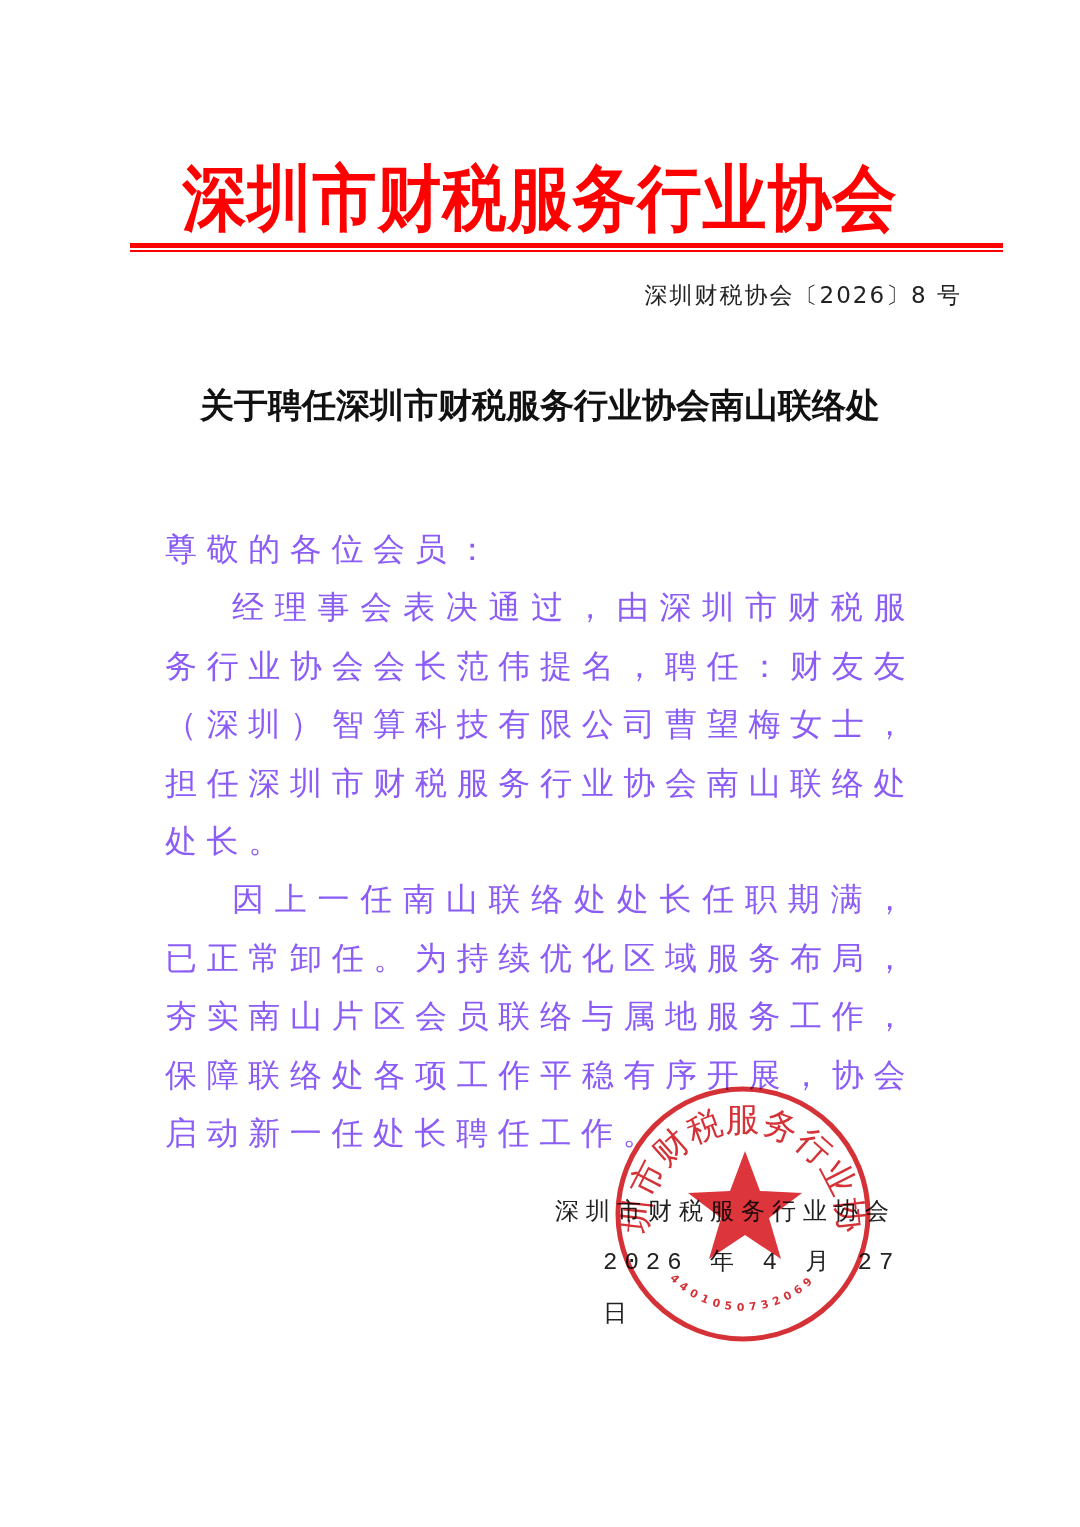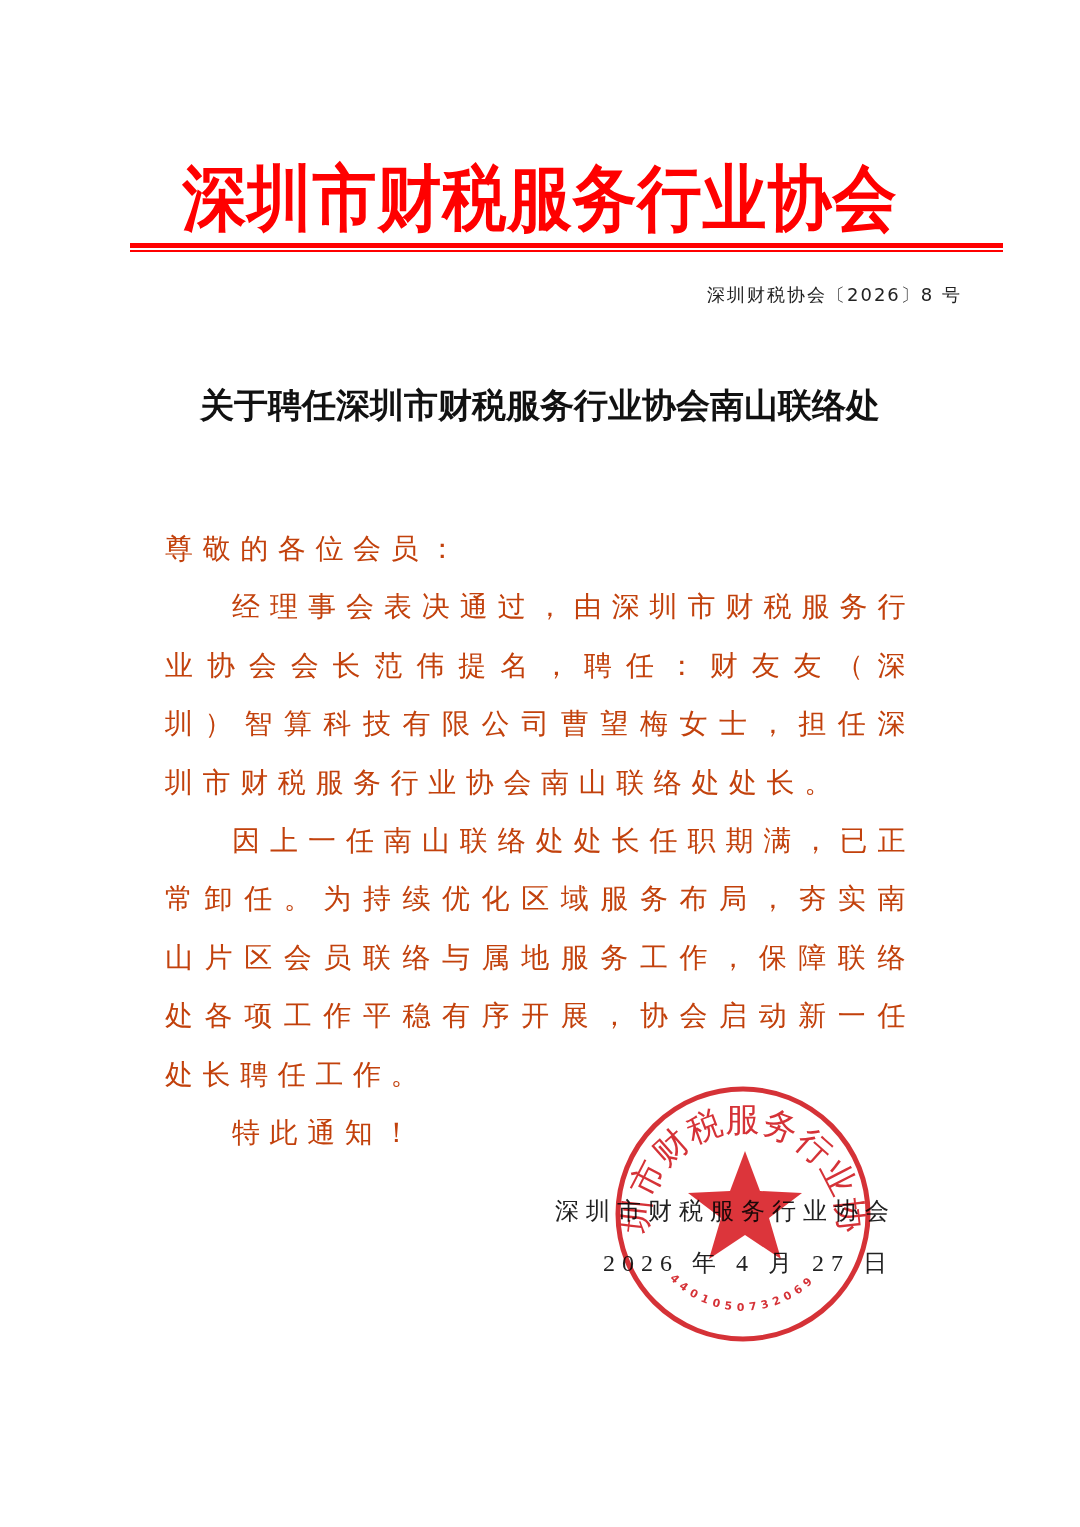--- a/index.html
+++ b/index.html
@@ -43,21 +43,21 @@
       left: 130px;
       width: 873px;
       top: 250px;
       height: 1.5px;
       background: #ff0000;
     }
     .doc-number {
       position: absolute;
       right: 118px;
       top: 278px;
-      font-size: 18px;
+      font-size: 23px;
       line-height: 34px;
       letter-spacing: 2px;
       color: #222;
       font-family: "DejaVu Sans", "Liberation Sans", sans-serif;
       font-weight: normal;
     }
     .title {
       position: absolute;
       left: 0;
       width: 1080px;
@@ -68,24 +68,24 @@
       font-size: 34px;
       line-height: 55px;
       color: #111;
     }
     .body-text {
       position: absolute;
       left: 165px;
       width: 750px;
       top: 520px;
       font-family: "DejaVu Sans", "Liberation Sans", sans-serif;
-      font-size: 28px;
+      font-size: 32px;
       line-height: 58.4px;
       letter-spacing: 9.6px;
-      color: #c2410c;
+      color: #8b5cf6;
     }
     .body-text p {
       margin: 0;
       text-align: justify;
     }
     .body-text .indent {
       text-indent: 67px;
     }
     .signature {
       position: absolute;
@@ -95,21 +95,21 @@
       font-family: "DejaVu Sans", "Liberation Sans", sans-serif;
       font-size: 24px;
       line-height: 52px;
       letter-spacing: 7px;
       color: #222;
       text-align: left;
       z-index: 1;
     }
     .signature .sig-date {
       padding-left: 48px;
-      font-family: Liberation Serif, serif;
+      font-family: Liberation Mono, monospace;
     }
     .stamp {
       position: absolute;
       left: 612px;
       top: 1083px;
       width: 262px;
       height: 262px;
       z-index: 2;
       opacity: 0.88;
       mix-blend-mode: multiply;
@@ -125,21 +125,20 @@
 <div class="doc-number">深圳财税协会〔2026〕8 号</div>
 
 <div class="title">
   <div>关于聘任深圳市财税服务行业协会南山联络处</div>
 </div>
 
 <div class="body-text">
   <p>尊敬的各位会员：</p>
   <p class="indent">经理事会表决通过，由深圳市财税服务行业协会会长范伟提名，聘任：财友友（深圳）智算科技有限公司曹望梅女士，担任深圳市财税服务行业协会南山联络处处长。</p>
   <p class="indent">因上一任南山联络处处长任职期满，已正常卸任。为持续优化区域服务布局，夯实南山片区会员联络与属地服务工作，保障联络处各项工作平稳有序开展，协会启动新一任处长聘任工作。</p>
-  <p class="indent">特此通知！</p>
 </div>
 
 <div class="signature">
   <div>深圳市财税服务行业协会</div>
   <div class="sig-date">2026 年 4 月 27 日</div>
 </div>
 
 <svg class="stamp" viewBox="0 0 262 262" xmlns="http://www.w3.org/2000/svg">
   <defs>
     <path id="arcTop" d="M 38 168 A 96 96 0 1 1 224 168" fill="none"></path>

